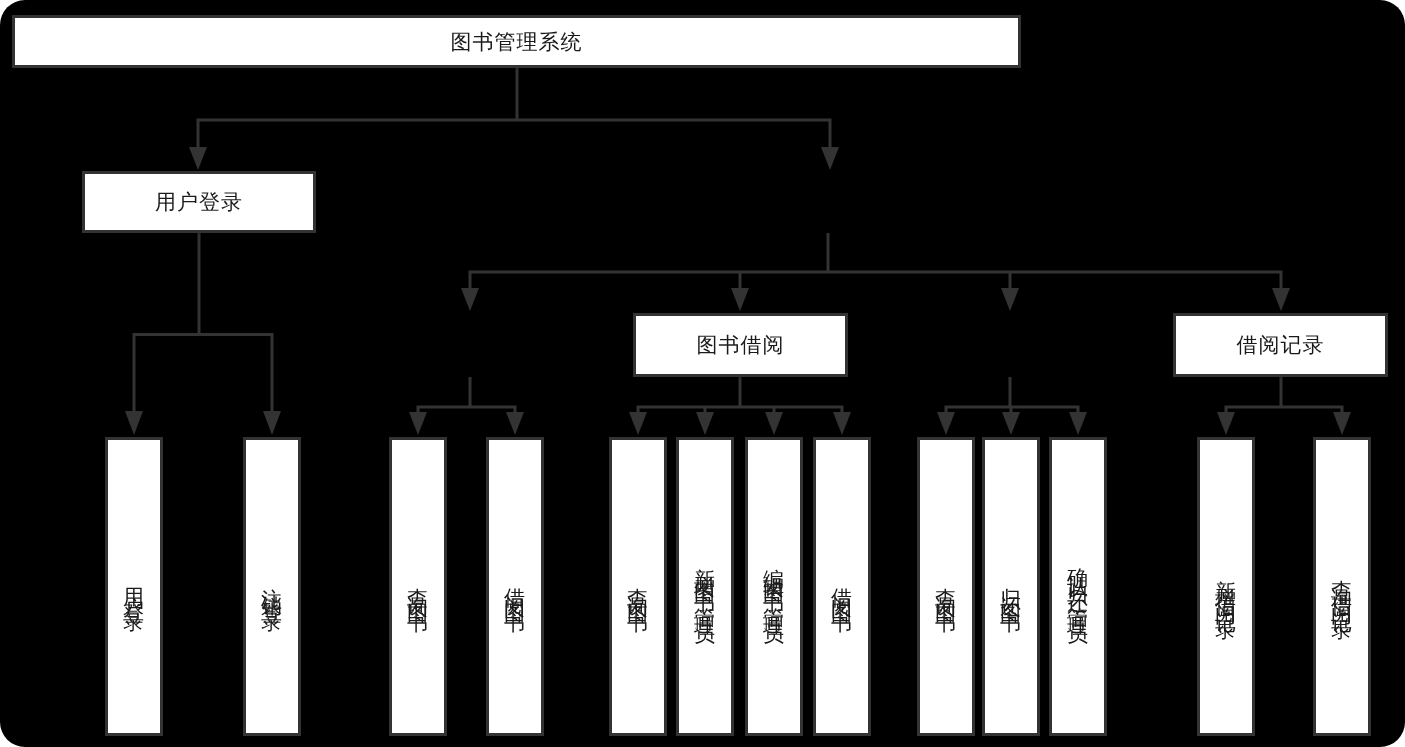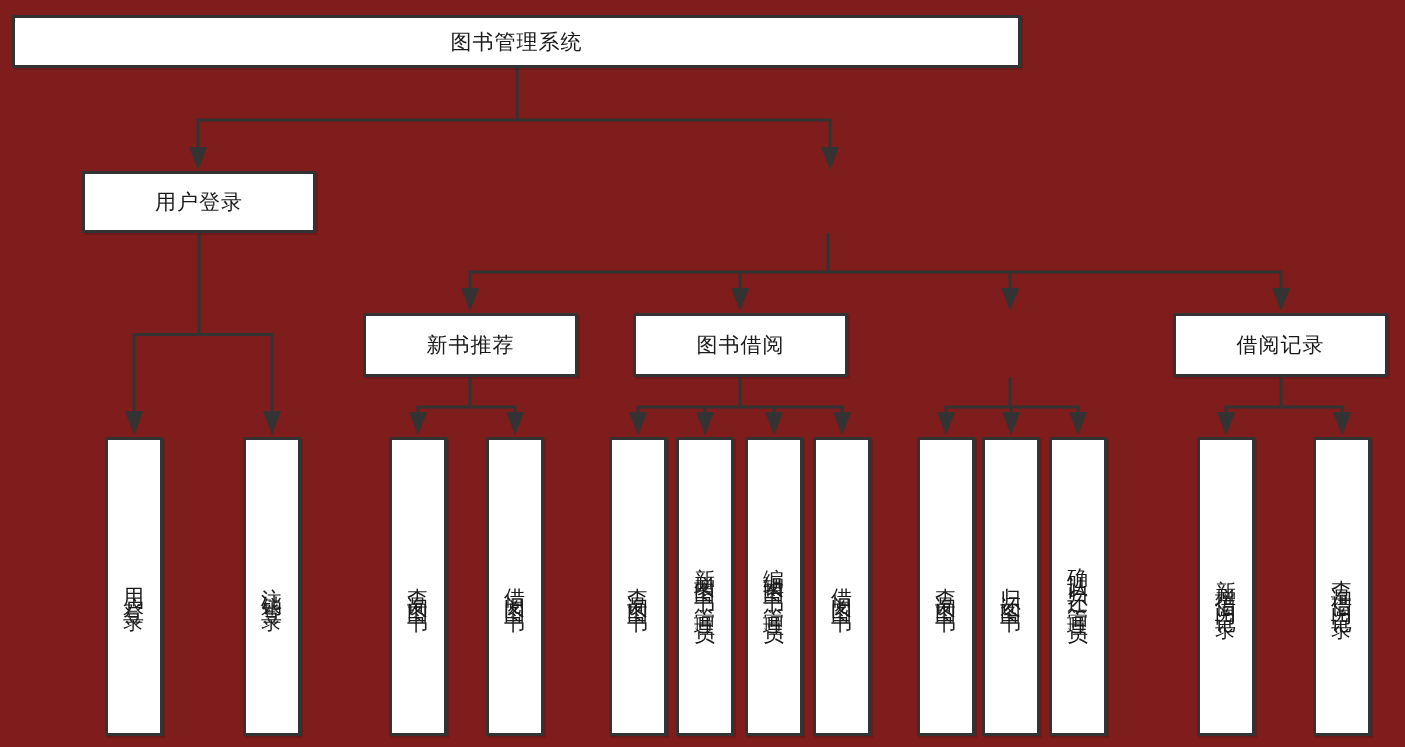--- a/index.html
+++ b/index.html
@@ -4,23 +4,24 @@
 <style>
   html, body {
     margin: 0;
     padding: 0;
     background: #ffffff;
   }
   #canvas {
     position: relative;
     width: 1405px;
     height: 747px;
-    background: #7f1d1d;
+    background: #000000;
     font-family: "Liberation Sans", "DejaVu Sans", sans-serif;
     overflow: hidden;
+    border-radius: 25px;
   }
   svg.connectors {
     position: absolute;
     left: 0;
     top: 0;
     pointer-events: none;
   }
   .box {
     position: absolute;
     background: #ffffff;
@@ -128,23 +129,20 @@
   </svg>
 
   <div class="box root">
     <span class="h-label">图书管理系统</span>
   </div>
 
   <div class="box lvl2 l2-login">
     <span class="h-label">用户登录</span>
   </div>
 
-  <div class="box lvl3 l3-nb">
-    <span class="h-label">新书推荐</span>
-  </div>
   <div class="box lvl3 l3-bw">
     <span class="h-label">图书借阅</span>
   </div>
   <div class="box lvl3 l3-rec">
     <span class="h-label">借阅记录</span>
   </div>
 
   <div class="box leaf lf-1">
     <span class="v-label">用户登录</span>
   </div>

